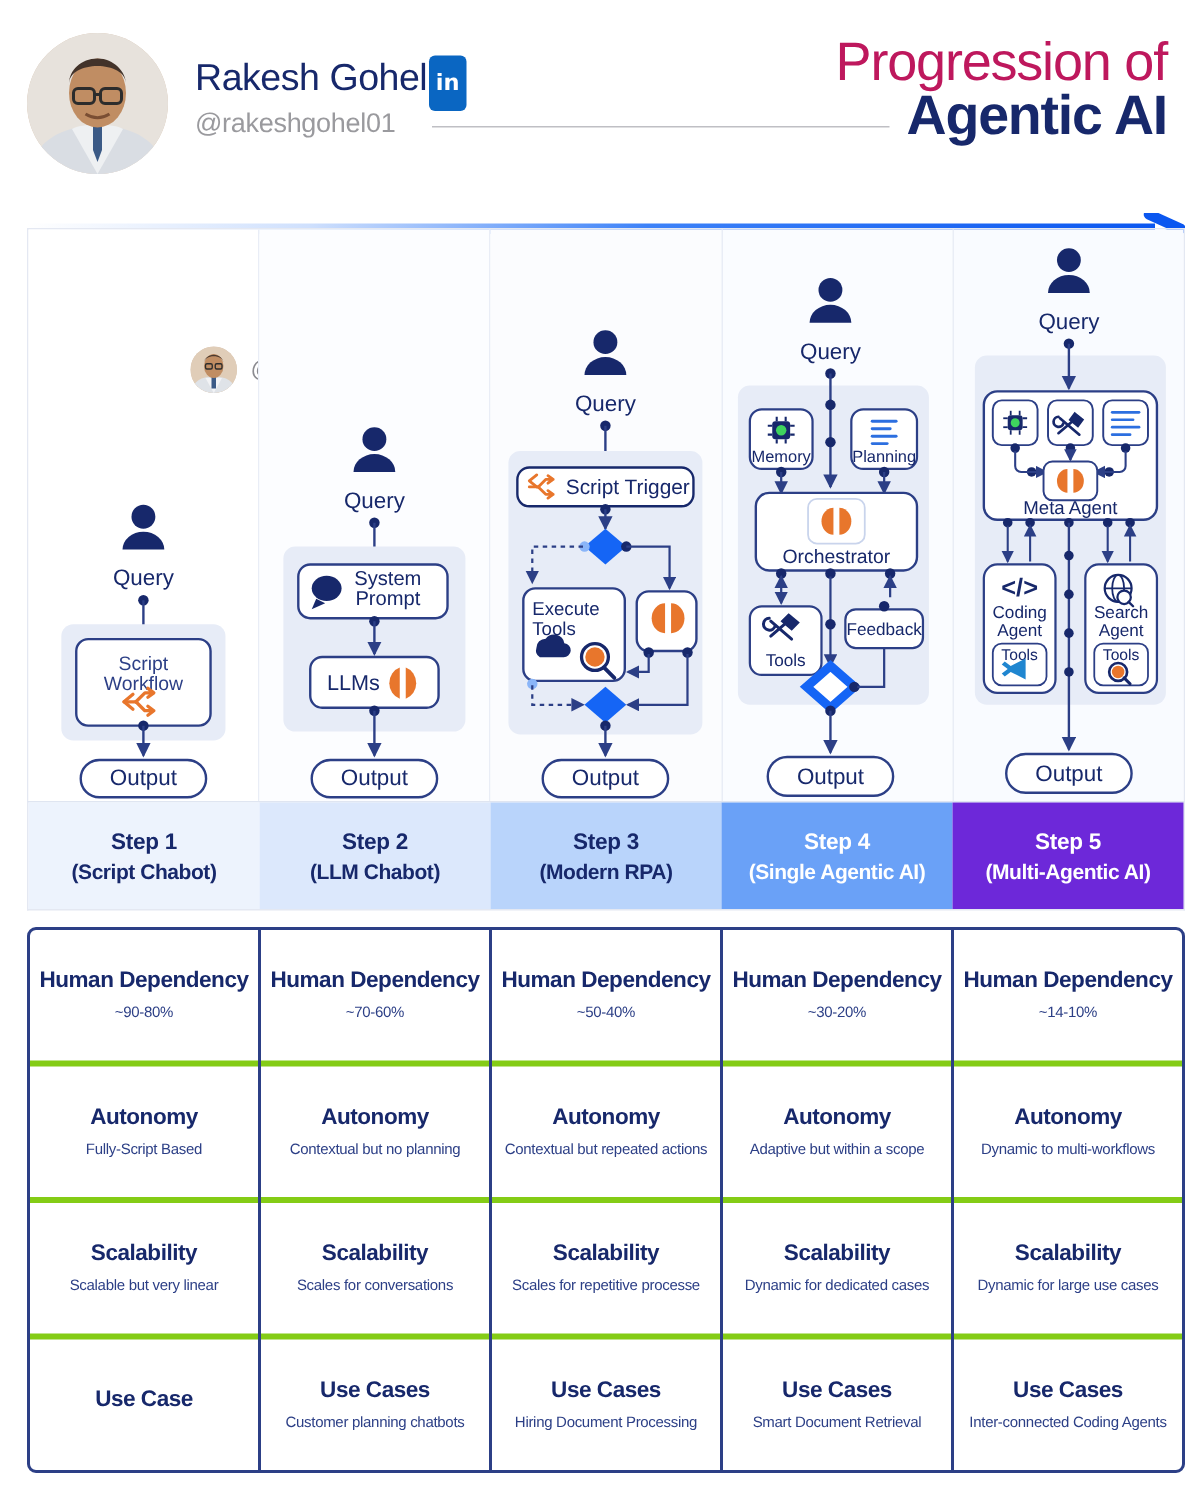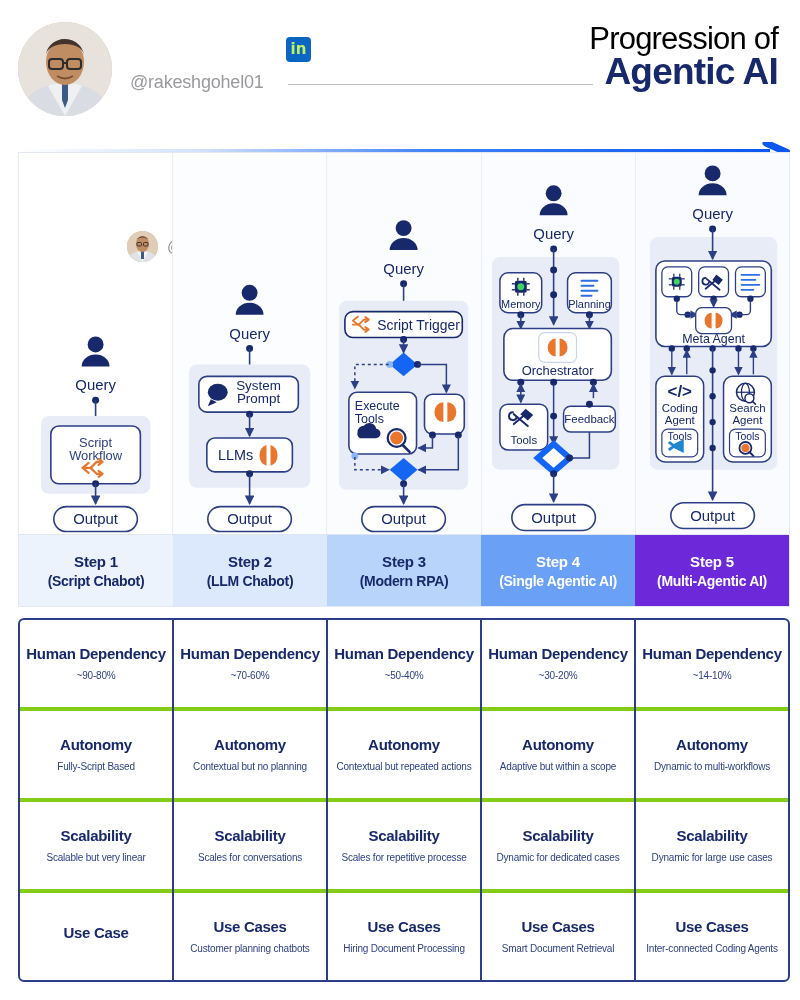--- a/index.html
+++ b/index.html
@@ -19,38 +19,38 @@
     width: 94px; height: 94px; border-radius: 50%;
     overflow: hidden; background: #d8c3b0;
   }
   .avatar svg { display:block; width:94px; height:94px; }
   .author-name {
     position: absolute; left: 130px; top: 38px;
     font-size: 25px; font-weight: 400; color: #17286b; letter-spacing: -0.3px;
   }
   .li-badge {
     position: absolute; left: 286px; top: 37px;
-    width: 25px; height: 25px; border-radius: 4px; background: #0a66c2;
-    color: #bef264; font-size: 15px; font-weight: 700;
+    width: 25px; height: 37px; border-radius: 4px; background: #0a66c2;
+    color: #ffffff; font-size: 15px; font-weight: 700;
     display: flex; align-items: center; justify-content: center;
     font-family: "DejaVu Sans", sans-serif; line-height: 1;
   }
   .author-handle {
     position: absolute; left: 130px; top: 72px;
     font-size: 18px; color: #9a9a9e; letter-spacing: -0.2px;
   }
   .handle-rule {
     position: absolute; left: 288px; top: 84px; width: 305px; height: 1px;
     background: #bfbfc4;
   }
   .title-block {
     position: absolute; right: 22px; top: 24px; text-align: right;
     line-height: 0.96;
   }
-  .title-1 { font-size: 31px; font-weight: 400; color: #000000; letter-spacing: -0.8px; }
+  .title-1 { font-size: 36px; font-weight: 400; color: #be185d; letter-spacing: -0.8px; }
   .title-2 { font-size: 37px; font-weight: 800; color: #17286b; letter-spacing: -0.8px; }
 
   
   .progress-arrow { position: absolute; left: 18px; top: 142px; width: 772px; height: 22px; }
 
   
   .strip {
     position: absolute; left: 18px; top: 152px; width: 772px; height: 382px;
     display: flex; border: 1px solid #e4e8f2; border-bottom: none;
   }
@@ -118,20 +118,21 @@
       <path d="M44 62 h6 v16 l-3 8 l-3 -8 Z" fill="#3b5a86"></path>
       <ellipse cx="47" cy="40" rx="19" ry="23" fill="#c08d63"></ellipse>
       <path d="M28 34 C28 18 66 18 66 34 C66 26 58 17 47 17 C36 17 28 25 28 34 Z" fill="#43332a"></path>
       <rect x="31" y="37" width="14" height="10" rx="3" fill="none" stroke="#2c2c2c" stroke-width="2"></rect>
       <rect x="49" y="37" width="14" height="10" rx="3" fill="none" stroke="#2c2c2c" stroke-width="2"></rect>
       <line x1="45" y1="41" x2="49" y2="41" stroke="#2c2c2c" stroke-width="2"></line>
       <path d="M39 54 q8 5 16 0" stroke="#7a4e33" stroke-width="2" fill="none"></path>
     </svg>
   </div>
 
+  <div class="author-name">Rakesh Gohel</div>
   <div class="li-badge">in</div>
   <div class="author-handle">@rakeshgohel01</div>
   <div class="handle-rule"></div>
 
   <div class="title-block">
     <div class="title-1">Progression of</div>
     <div class="title-2">Agentic AI</div>
   </div>
 </div>
 

